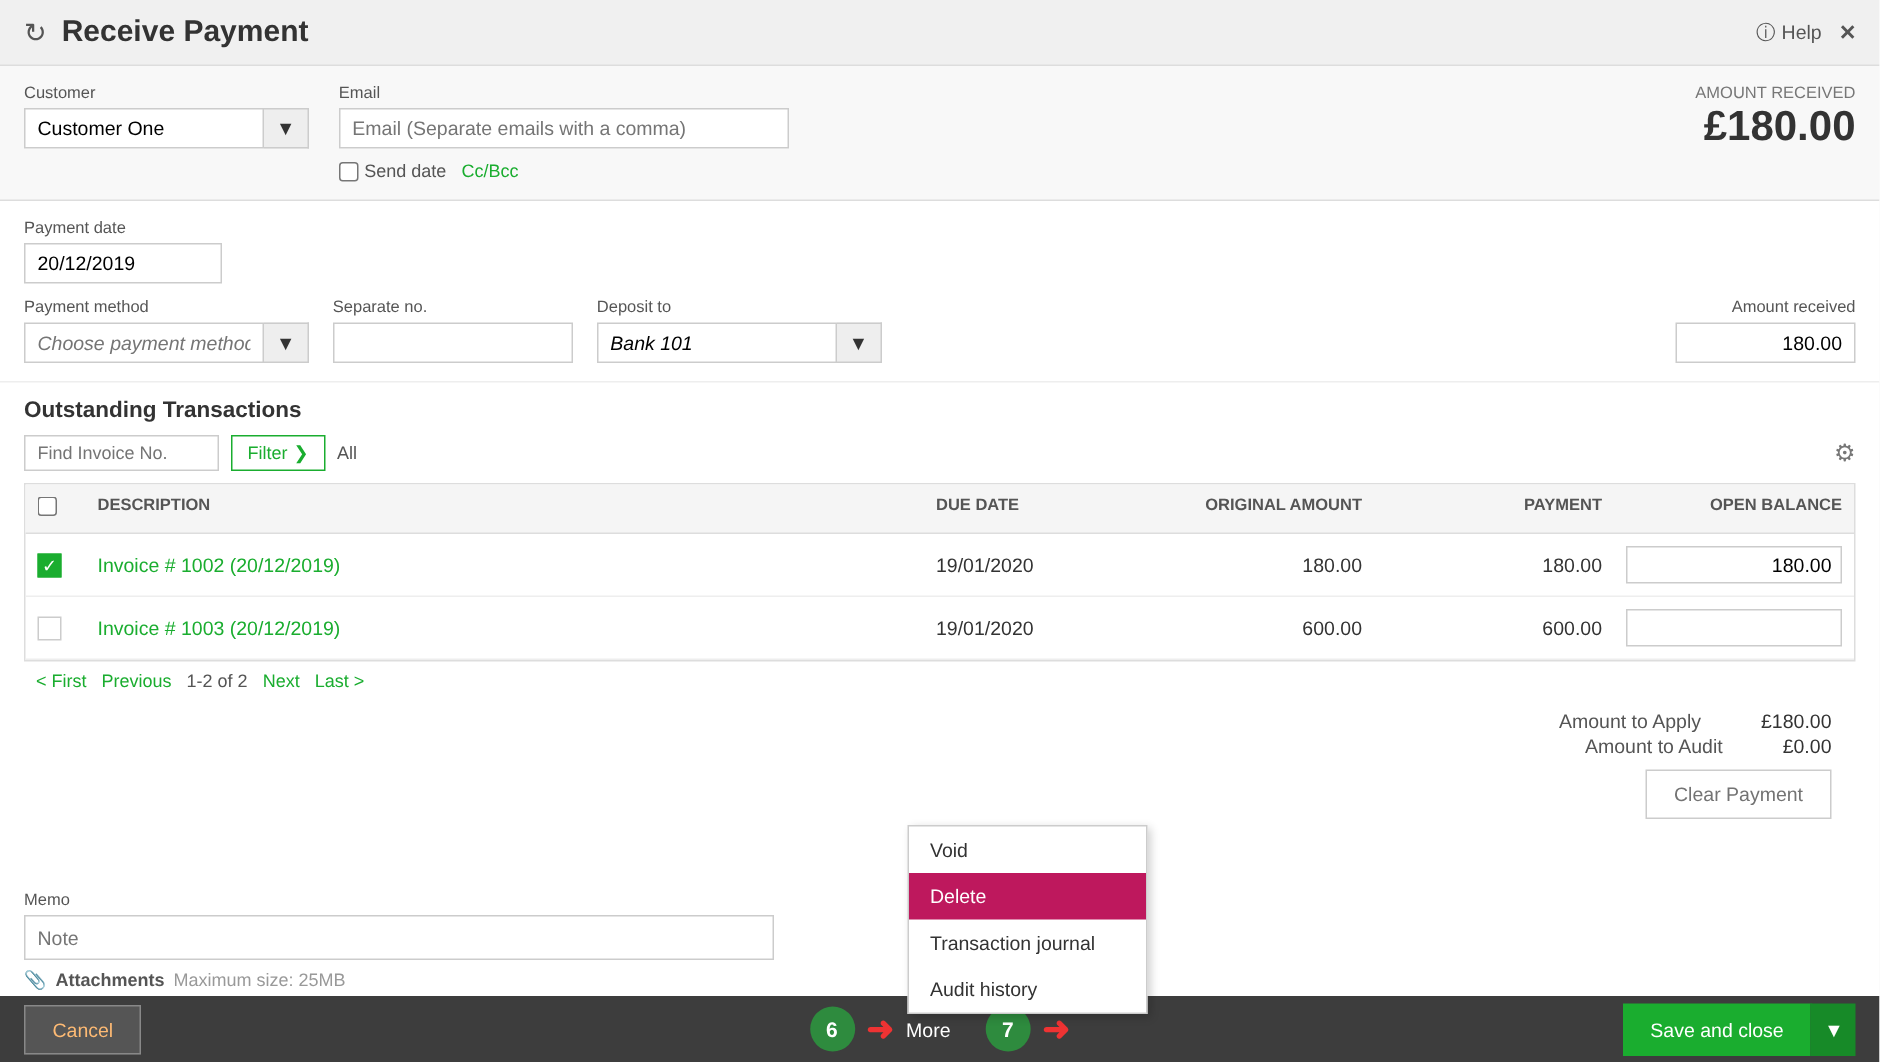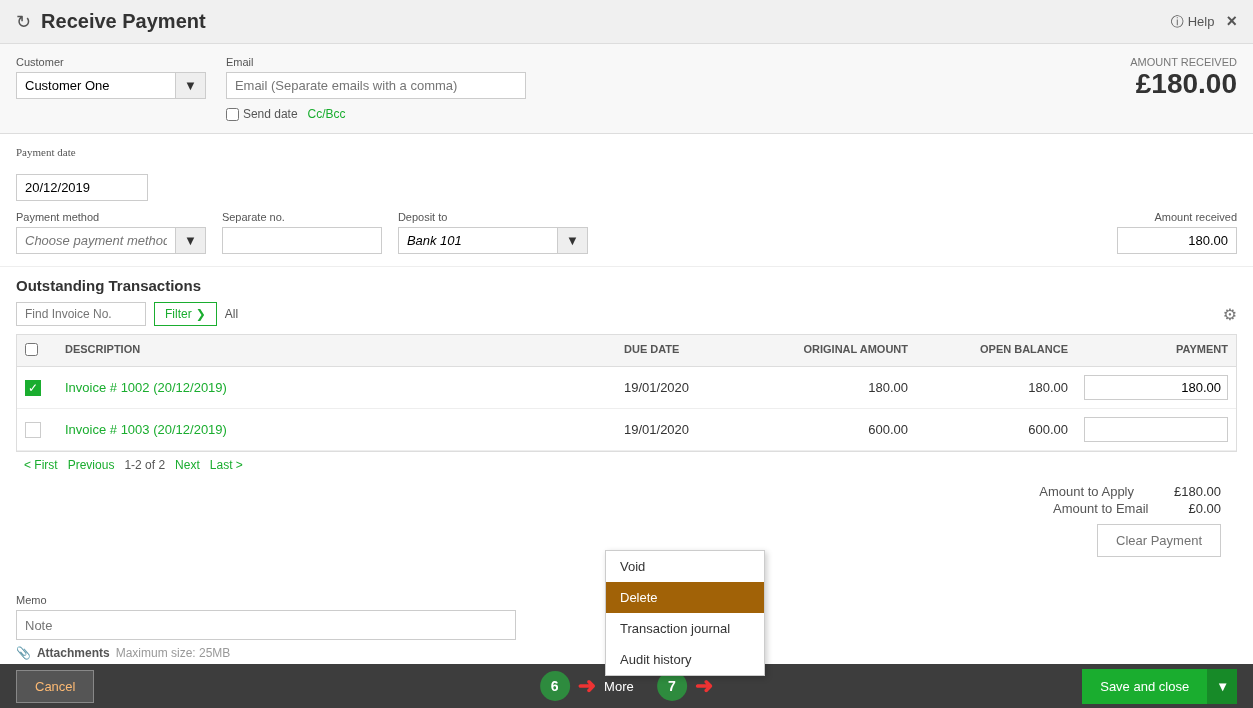--- a/index.html
+++ b/index.html
@@ -29,21 +29,21 @@
     .email-input { border: 1px solid #ccc; padding: 5px 8px; font-size: 13px; width: 300px; background: #fff; color: #999; }
     .email-extras { display: flex; align-items: center; gap: 10px; margin-top: 4px; }
     .send-later { display: flex; align-items: center; gap: 4px; font-size: 12px; color: #555; }
     .cc-bcc { color: #1aad2f; font-size: 12px; cursor: pointer; }
     .amount-received-section { text-align: right; margin-left: auto; }
     .amount-label { font-size: 11px; color: #777; text-transform: uppercase; }
     .amount-value { font-size: 28px; font-weight: bold; color: #333; }
 
     
     .payment-section { padding: 12px 16px; border-bottom: 1px solid #eee; background: #fff; }
-    .payment-date-label { font-size: 11px; color: #555; margin-bottom: 16px; font-family: Liberation Serif, serif; }
+    .payment-date-label { font-size: 11px; color: #555; margin-bottom: 4px; }
     .payment-date-input { border: 1px solid #ccc; padding: 5px 8px; font-size: 13px; width: 132px; background: #fff; }
     .payment-row2 { display: flex; align-items: flex-end; gap: 16px; margin-top: 10px; }
     .payment-method-wrap { display: flex; }
     .deposit-wrap { display: flex; }
     .amount-received-input-wrap { margin-left: auto; display: flex; flex-direction: column; gap: 4px; }
     .amount-received-input { border: 1px solid #ccc; padding: 5px 8px; font-size: 13px; width: 120px; text-align: right; background: #fff; }
 
     
     .outstanding-section { padding: 10px 16px 0; flex: 1; display: flex; flex-direction: column; }
     .outstanding-title { font-size: 15px; font-weight: bold; color: #333; margin-bottom: 8px; }
@@ -93,21 +93,21 @@
     .cancel-btn { border: 1px solid #888; background: #555; color: #fdba74; padding: 8px 18px; font-size: 13px; cursor: pointer; }
     .footer-center { display: flex; align-items: center; gap: 8px; position: absolute; left: 50%; transform: translateX(-50%); }
     .step-badge { width: 30px; height: 30px; border-radius: 50%; background: #2e8b3e; color: #fff; display: flex; align-items: center; justify-content: center; font-weight: bold; font-size: 14px; }
     .more-btn { color: #fff; font-size: 13px; cursor: pointer; }
     .save-close-btn { background: #1aad2f; color: #fff; border: none; padding: 10px 18px; font-size: 13px; cursor: pointer; display: flex; align-items: center; gap: 8px; }
     .save-close-dropdown { background: #178a28; color: #fff; border: none; padding: 10px 8px; font-size: 13px; cursor: pointer; border-left: 1px solid #178a28; }
 
     
     .dropdown-menu { position: absolute; background: #fff; border: 1px solid #ccc; box-shadow: 2px 2px 6px rgba(0,0,0,0.2); z-index: 100; width: 160px; }
     .dropdown-menu-item { padding: 8px 14px; font-size: 13px; cursor: pointer; color: #333; }
-    .dropdown-menu-item.active { background: #a16207; color: #fff; }
+    .dropdown-menu-item.active { background: #be185d; color: #fff; }
   </style>
 </head>
 <body>
 
 <div class="window">
 
   <div class="header">
     <div class="header-left">
       <span class="header-icon">↻</span>
       <span class="header-title">Receive Payment</span>
@@ -198,22 +198,22 @@
     </div>
 
     <div class="table-wrap">
       <div class="table-header">
         <div class="th">
           <input type="checkbox" style="">
         </div>
         <div class="th">DESCRIPTION</div>
         <div class="th">DUE DATE</div>
         <div class="th right">ORIGINAL AMOUNT</div>
+        <div class="th right">PAYMENT</div>
         <div class="th right">OPEN BALANCE</div>
-        <div class="th right">PAYMENT</div>
       </div>
 
       <div class="table-row">
         <div class="td">
           <div class="cb cb-checked">✓</div>
         </div>
         <div class="td">
           <a class="invoice-link">Invoice # 1002 (20/12/2019)</a>
         </div>
         <div class="td">19/01/2020</div>
@@ -251,21 +251,21 @@
       &nbsp;
       <span style="color:#1aad2f; cursor:pointer;">Last &gt;</span>
     </div>
 
     <div class="summary">
       <div class="summary-row">
         <span class="summary-label">Amount to Apply</span>
         <span class="summary-value">£180.00</span>
       </div>
       <div class="summary-row">
-        <span class="summary-label">Amount to Email</span>
+        <span class="summary-label">Amount to Audit</span>
         <span class="summary-value">£0.00</span>
       </div>
       <button class="clear-payment-btn">Clear Payment</button>
     </div>
   </div>
 
   <div class="bottom-section">
     <div class="memo-label">Memo</div>
     <input class="memo-input" type="text" placeholder="Note" style="">
     <div class="attachments">

